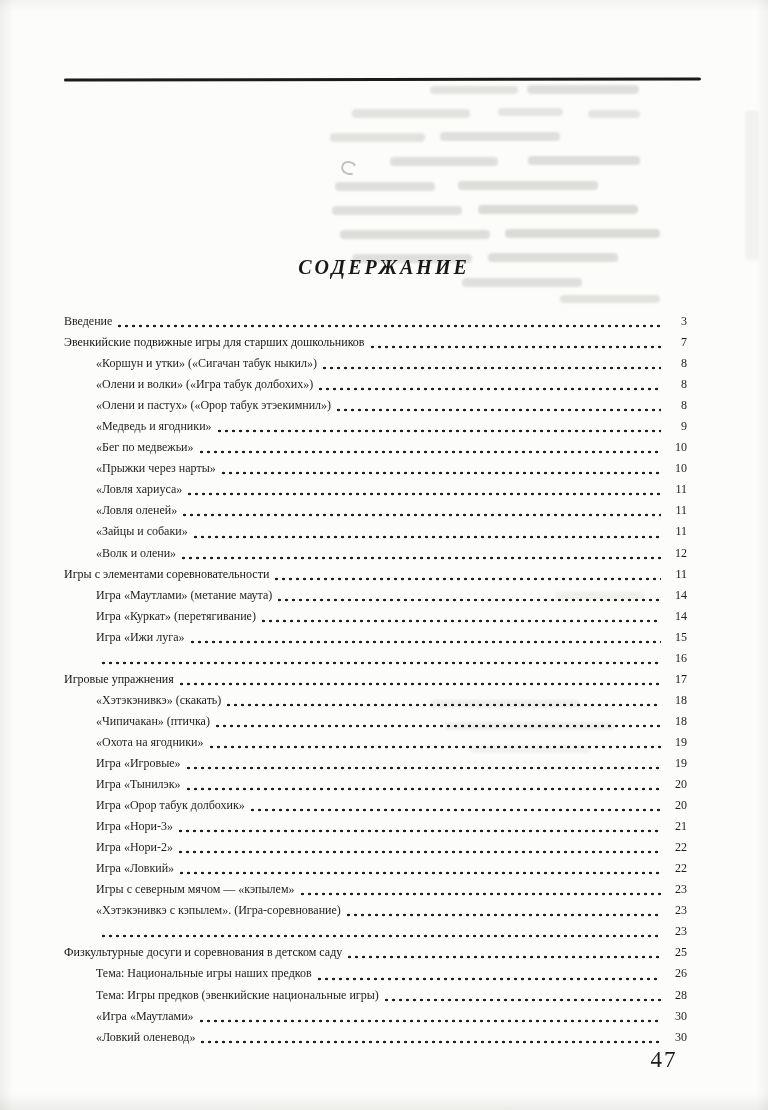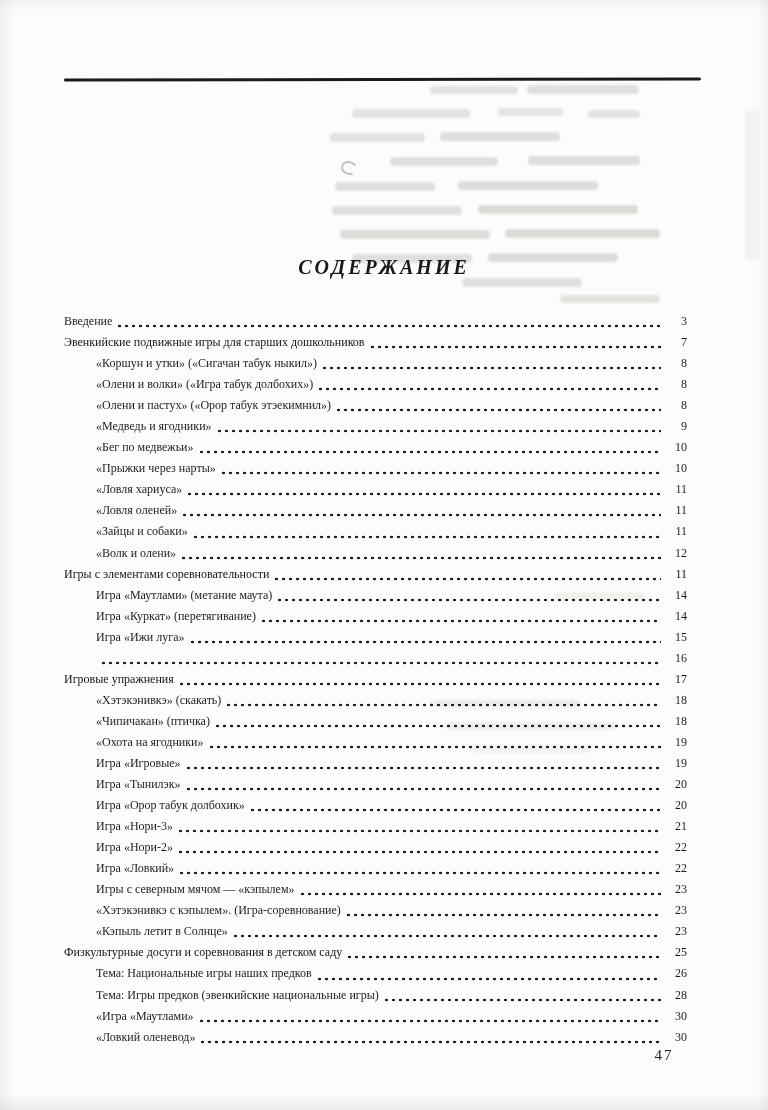--- a/index.html
+++ b/index.html
@@ -70,21 +70,21 @@
     margin: 0 4px 4px 6px;
     background-image: radial-gradient(circle at 1.5px 2px, #222220 1.15px, rgba(0,0,0,0) 1.6px);
     background-size: 7px 4px;
     background-repeat: repeat-x;
     min-width: 0;
   }
   .t-page { flex: 0 0 auto; min-width: 22px; text-align: right; }
   .folio {
     position: absolute; left: 640px; top: 1047px;
     width: 48px; text-align: center;
-    font-size: 15px; letter-spacing: 2px; color: #1b1b19;
+    font-size: 23px; letter-spacing: 2px; color: #1b1b19;
   }
 </style>
 </head>
 <body>
 
 <div class="page">
   <div class="top-rule"></div>
   <div id="artifacts">
       <div class="artifact" style="left: 430px; top: 86px; width: 88px; height: 8px; opacity: 0.2;"></div>
       <div class="artifact" style="left: 527px; top: 85px; width: 112px; height: 9px; opacity: 0.22;"></div>
@@ -252,21 +252,20 @@
         <span class="t-label">Игры с северным мячом — «кэпылем»</span>
         <span class="t-dots"></span>
         <span class="t-page">23</span>
       </div>
       <div class="toc-row indent">
         <span class="t-label">«Хэтэкэнивкэ с кэпылем». (Игра-соревнование)</span>
         <span class="t-dots"></span>
         <span class="t-page">23</span>
       </div>
       <div class="toc-row indent">
-        <span class="t-label">«Кэпыль летит в Солнце»</span>
         <span class="t-dots"></span>
         <span class="t-page">23</span>
       </div>
       <div class="toc-row bold">
         <span class="t-label">Физкультурные досуги и соревнования в детском саду</span>
         <span class="t-dots"></span>
         <span class="t-page">25</span>
       </div>
       <div class="toc-row indent">
         <span class="t-label">Тема: Национальные игры наших предков</span>

